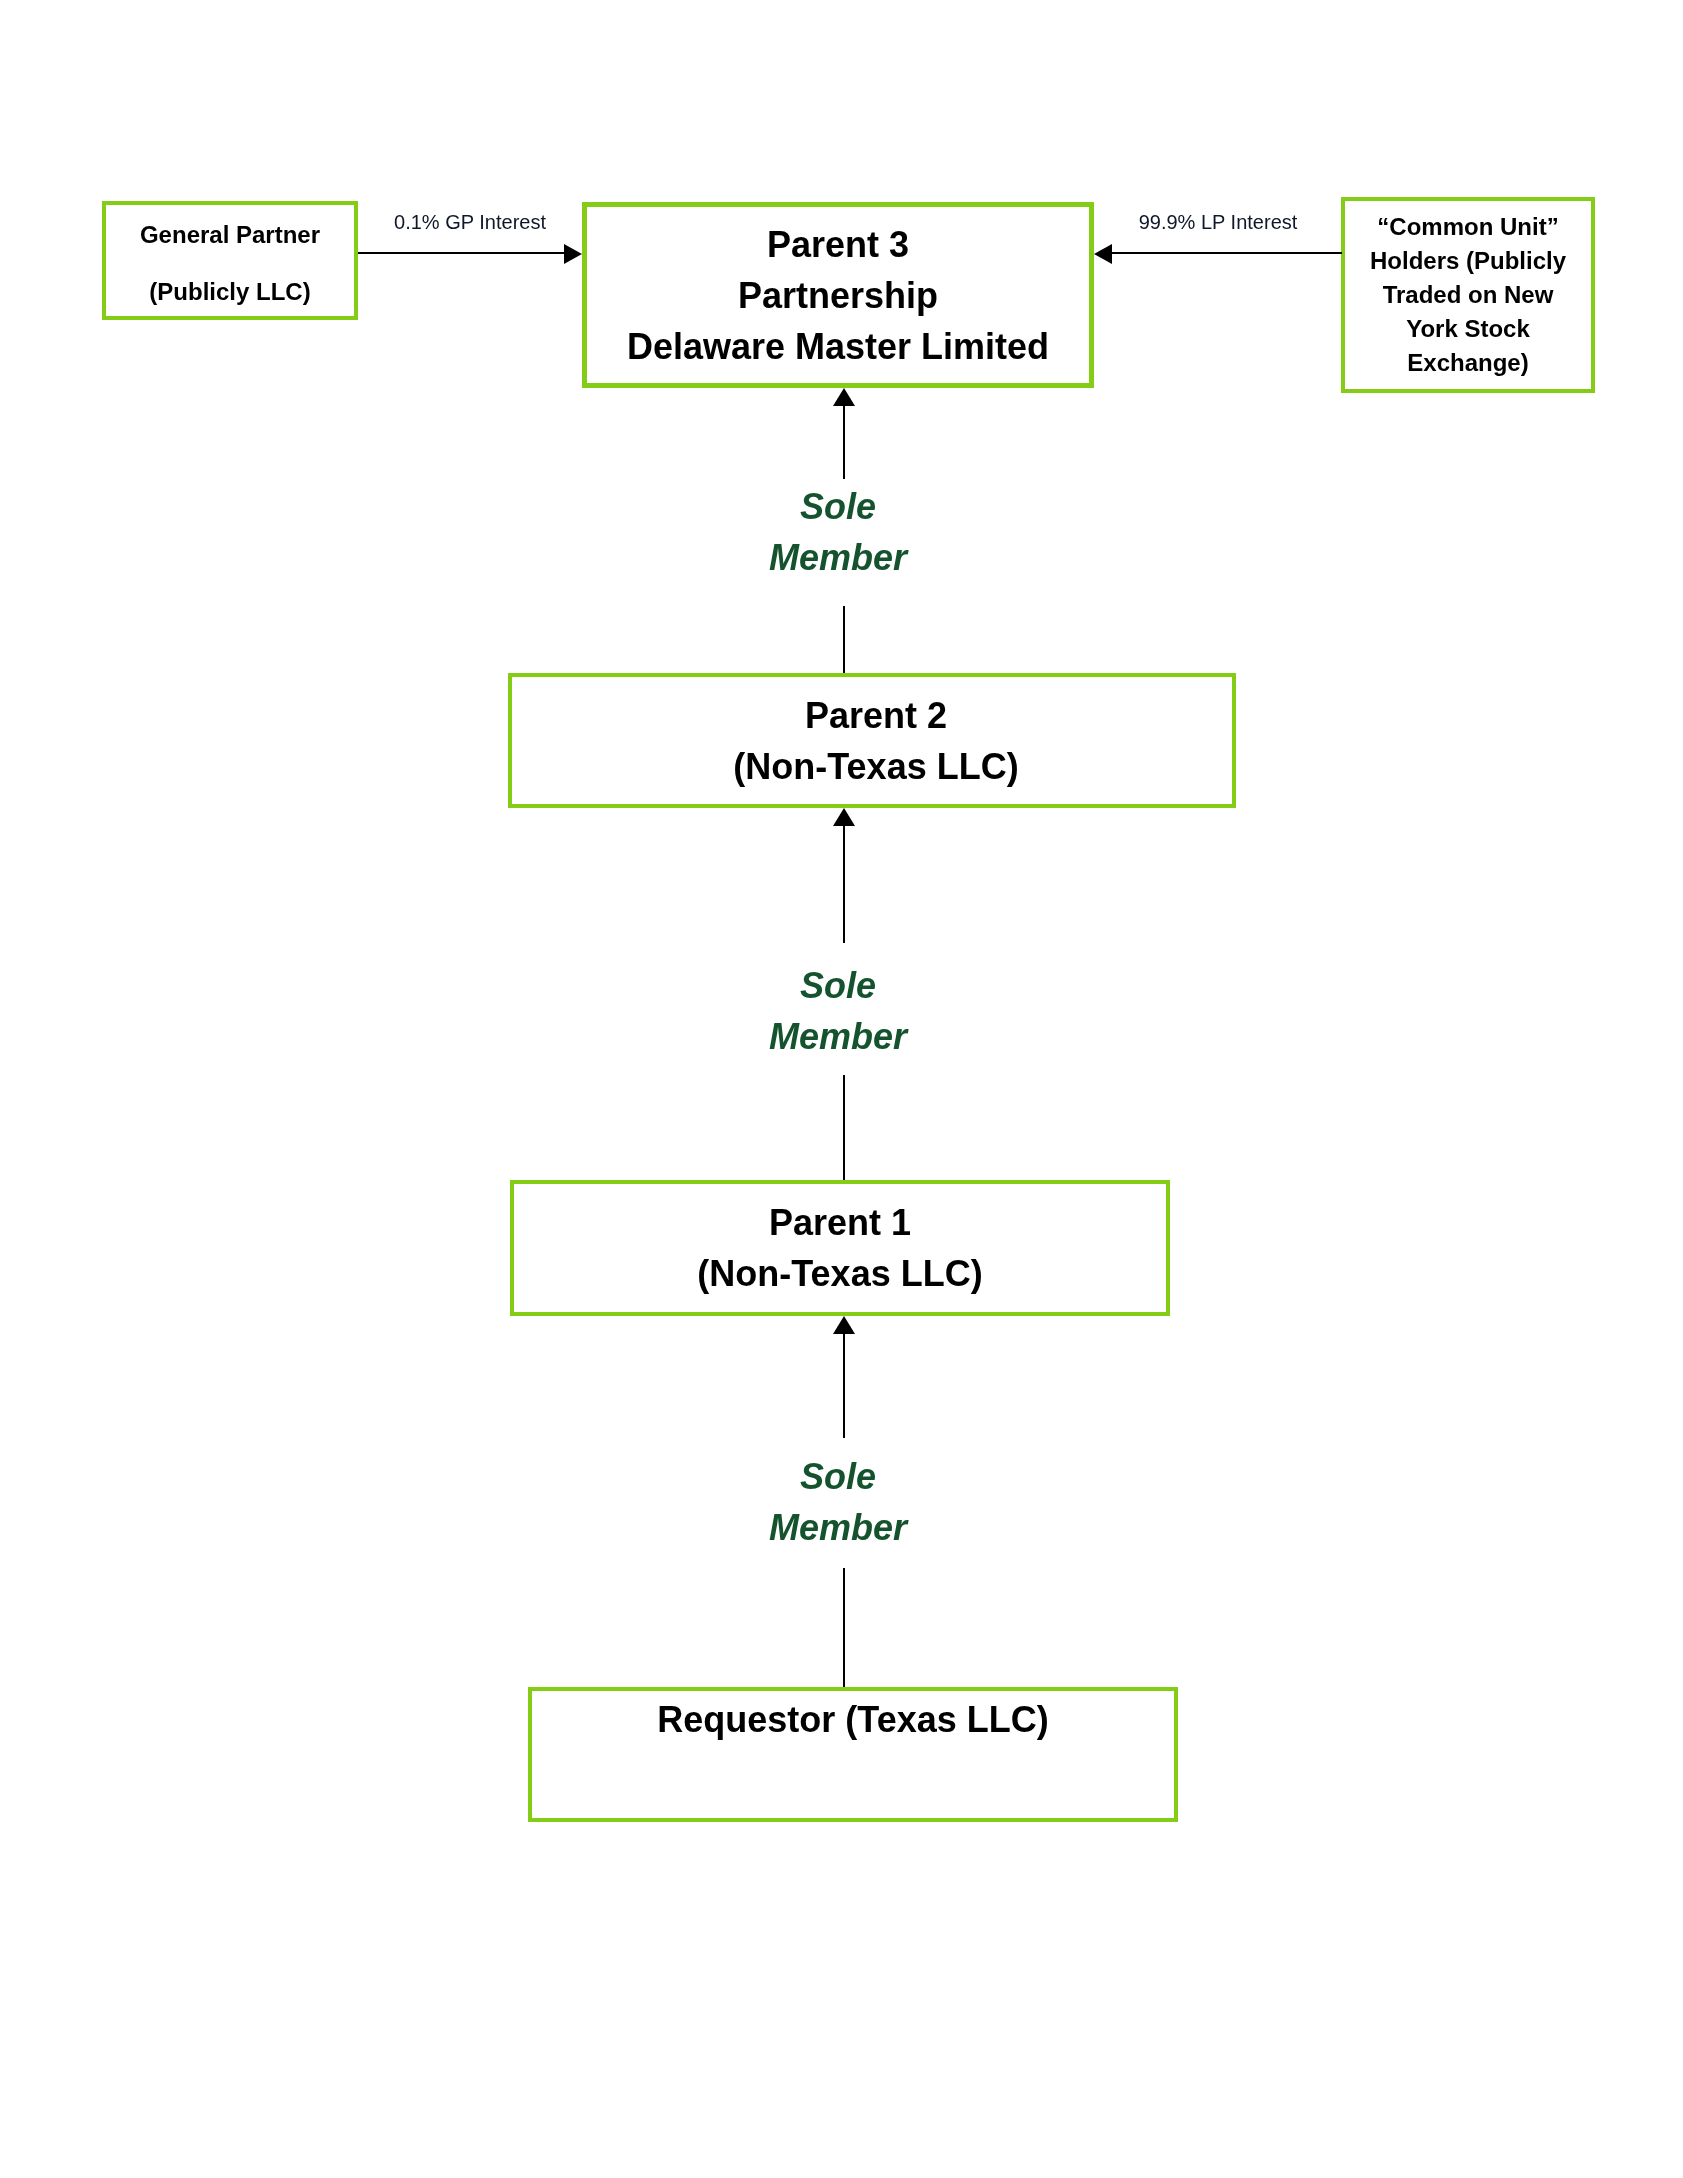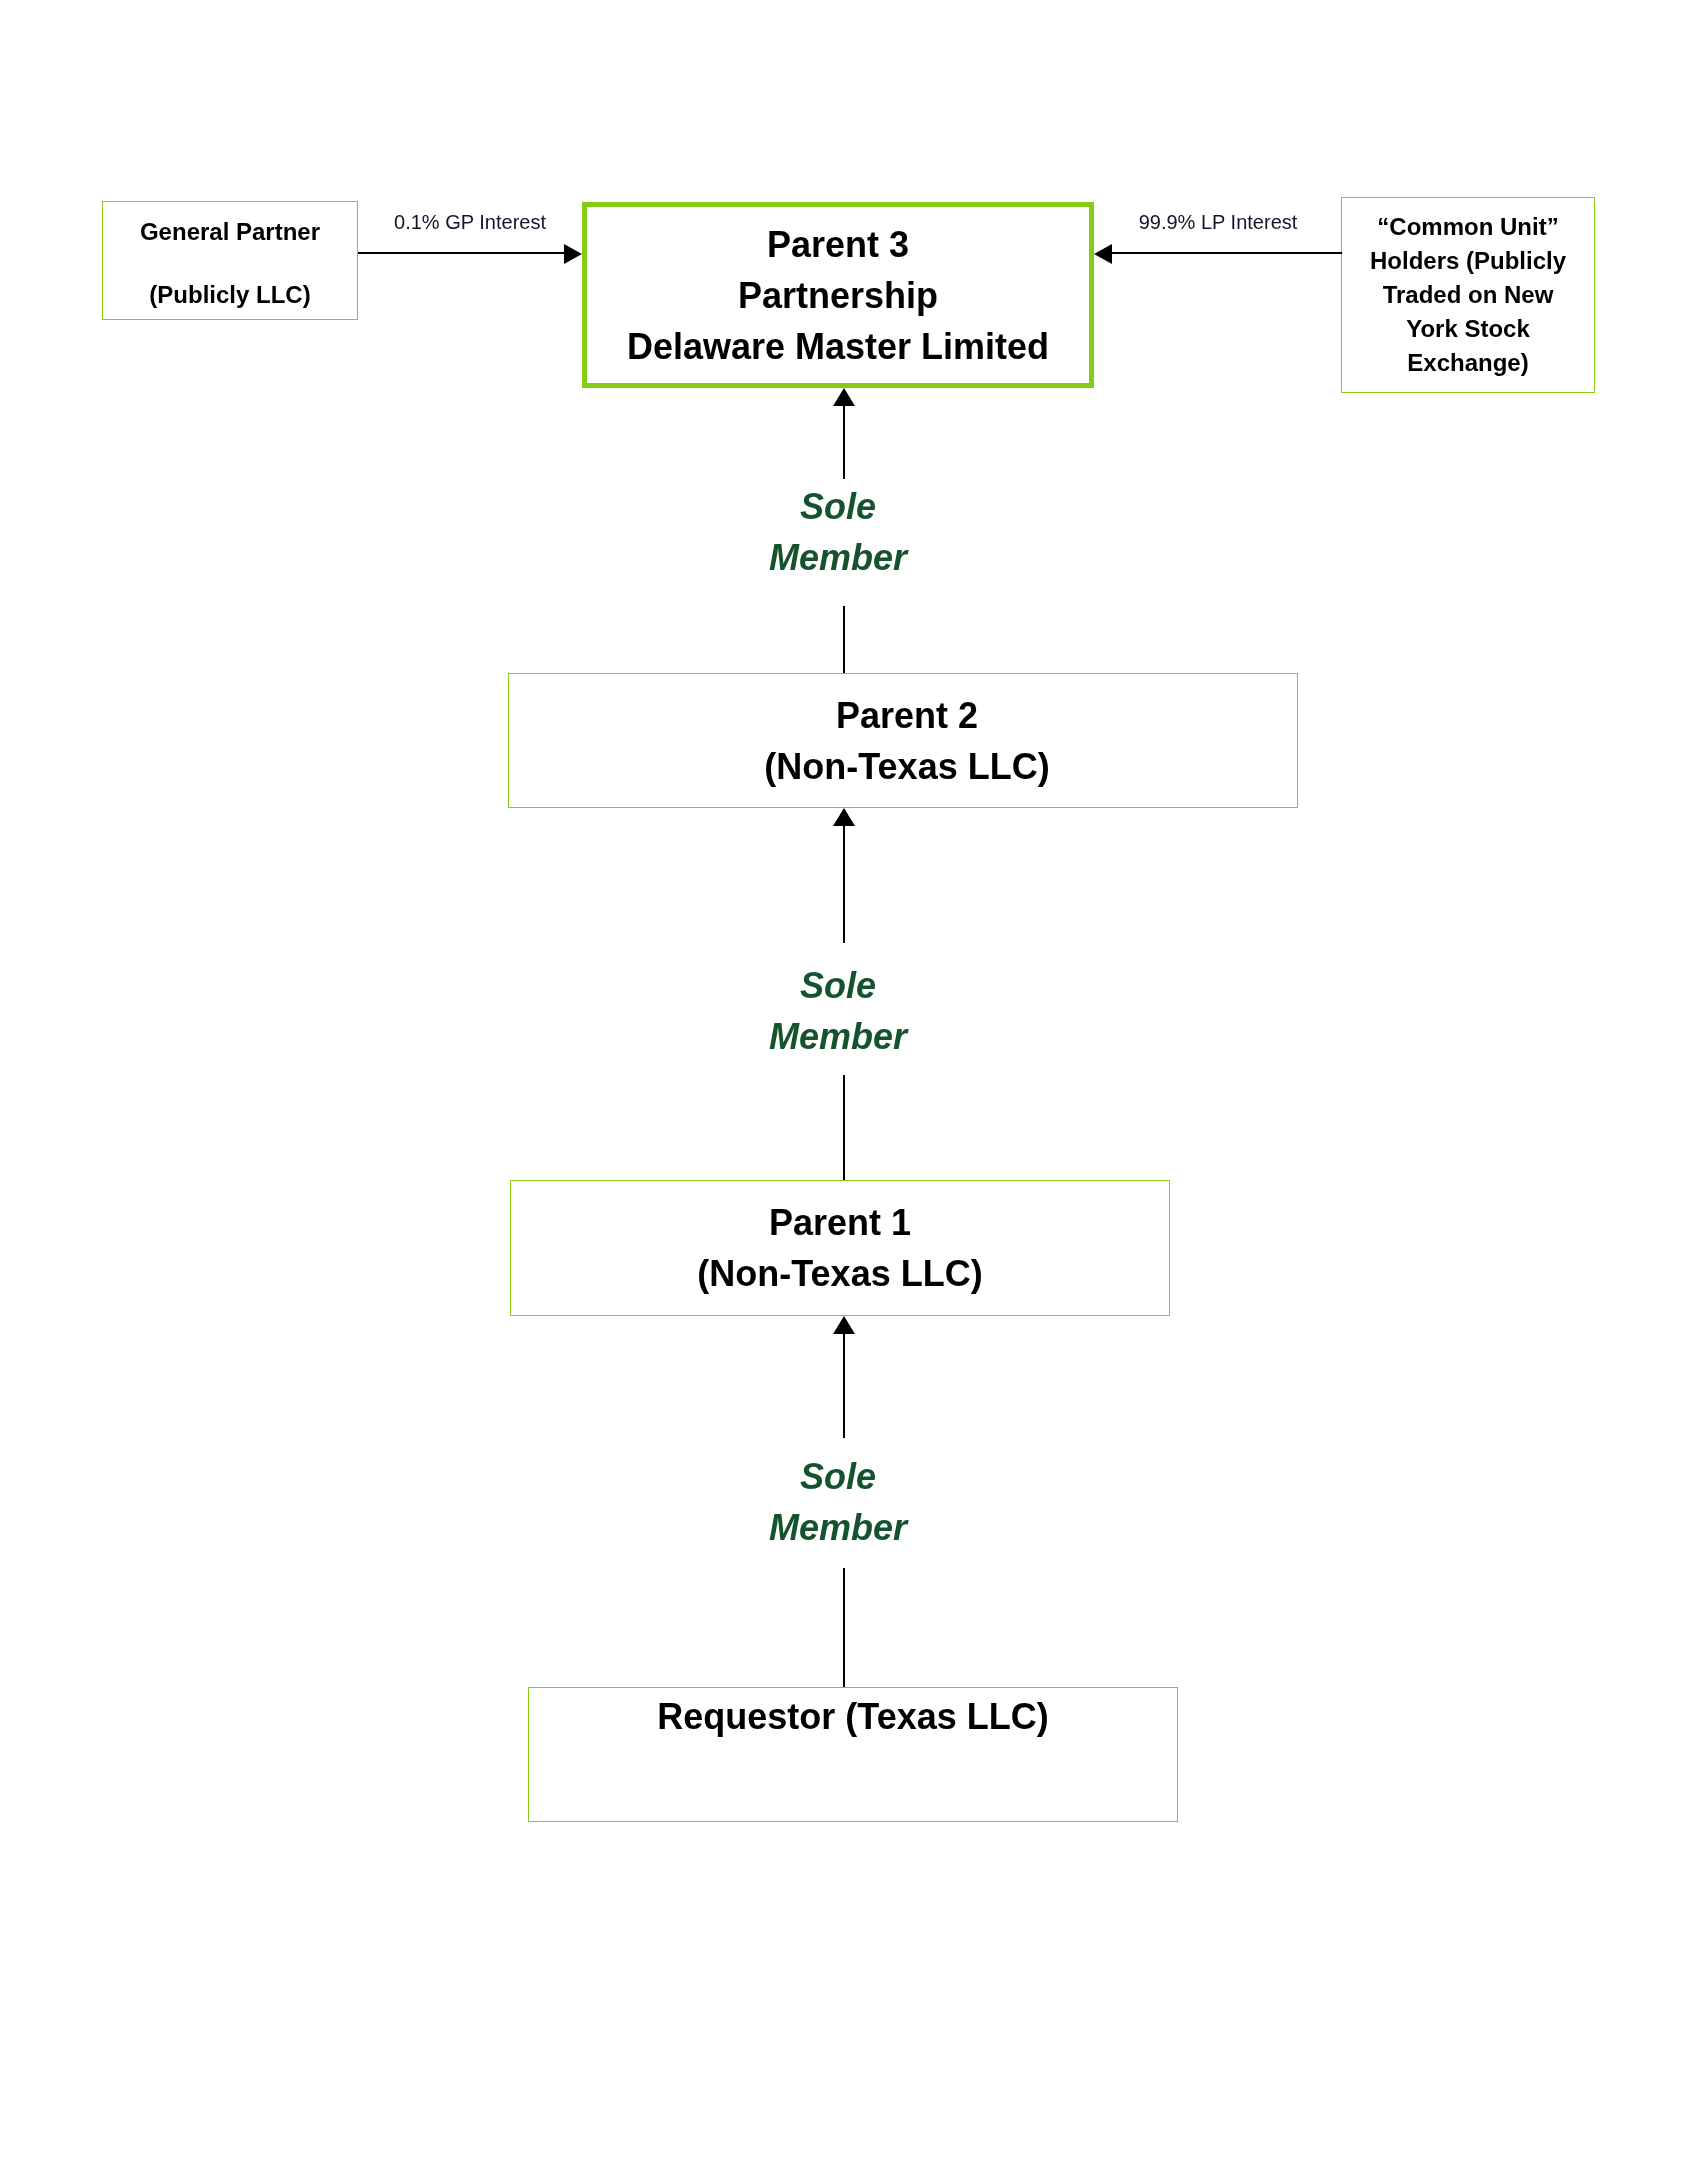--- a/index.html
+++ b/index.html
@@ -9,21 +9,21 @@
     width: 1683px;
     height: 2178px;
     background: #ffffff;
     font-family: "Liberation Sans", sans-serif;
     color: #000000;
     overflow: hidden;
   }
   .node {
     position: absolute;
     background: #ffffff;
-    border: 1px solid #84cc16;
+    border: 4px solid #84cc16;
     display: flex;
     flex-direction: column;
     align-items: center;
     justify-content: center;
     text-align: center;
     font-weight: bold;
     color: #000000;
   }
   .node .bline { width: 100%; }
 
@@ -36,21 +36,21 @@
   #box-parent3 {
     left: 582px; top: 202px; width: 512px; height: 186px;
     border-width: 5px;
     font-size: 36px; line-height: 51px;
   }
   #box-common-unit {
     left: 1341px; top: 197px; width: 254px; height: 196px;
     font-size: 24px; line-height: 34px;
   }
   #box-parent2 {
-    left: 508px; top: 673px; width: 790px; height: 135px;
+    left: 508px; top: 673px; width: 728px; height: 135px;
     font-size: 36px; line-height: 51px; padding-left: 8px;
   }
   #box-parent1 {
     left: 510px; top: 1180px; width: 660px; height: 136px;
     font-size: 36px; line-height: 51px;
   }
   #box-requestor {
     left: 528px; top: 1687px; width: 650px; height: 135px;
     font-size: 36px; line-height: 50px;
     justify-content: flex-start; padding-top: 4px;

